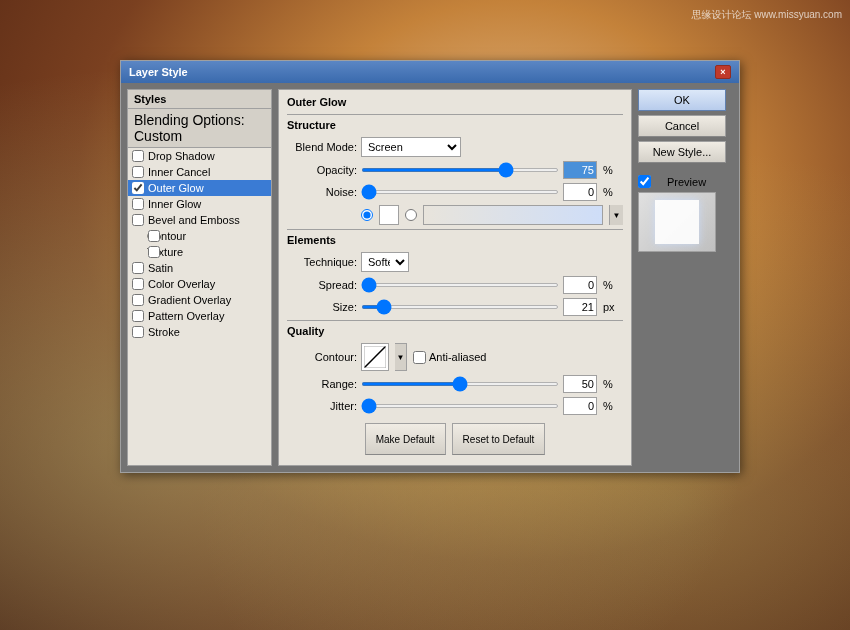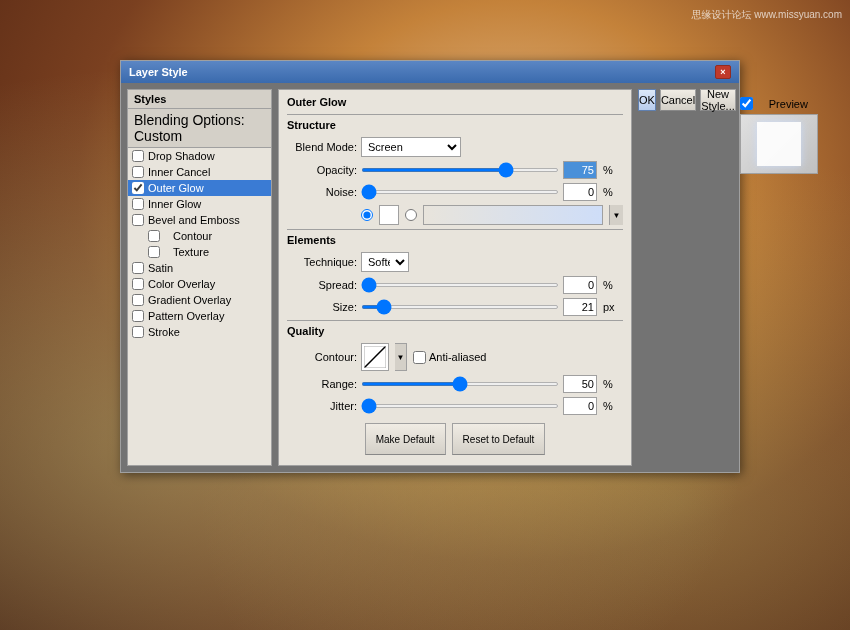--- a/index.html
+++ b/index.html
@@ -116,21 +116,21 @@
       gap: 4px;
       position: relative;
     }
 
     .style-item.active {
       background: #3a7bd4;
       color: white;
     }
 
     .style-item.indented {
-      padding-left: 45px;
+      padding-left: 19px;
     }
 
     .style-item input[type="checkbox"] {
       position: absolute;
       left: 4px;
       width: 12px;
       height: 12px;
       margin: 0;
     }
 
@@ -276,20 +276,21 @@
       justify-content: center;
       font-size: 8px;
       cursor: pointer;
       flex-shrink: 0;
     }
 
     
     .right-panel {
       width: 95px;
       display: flex;
+      flex-direction: column;
       gap: 4px;
       flex-shrink: 0;
     }
 
     .dialog-btn {
       width: 88px;
       height: 22px;
       background: linear-gradient(to bottom, #f0ece4, #d4d0c8);
       border: 1px solid #a0a0a0;
       border-bottom: 1px solid #888;

